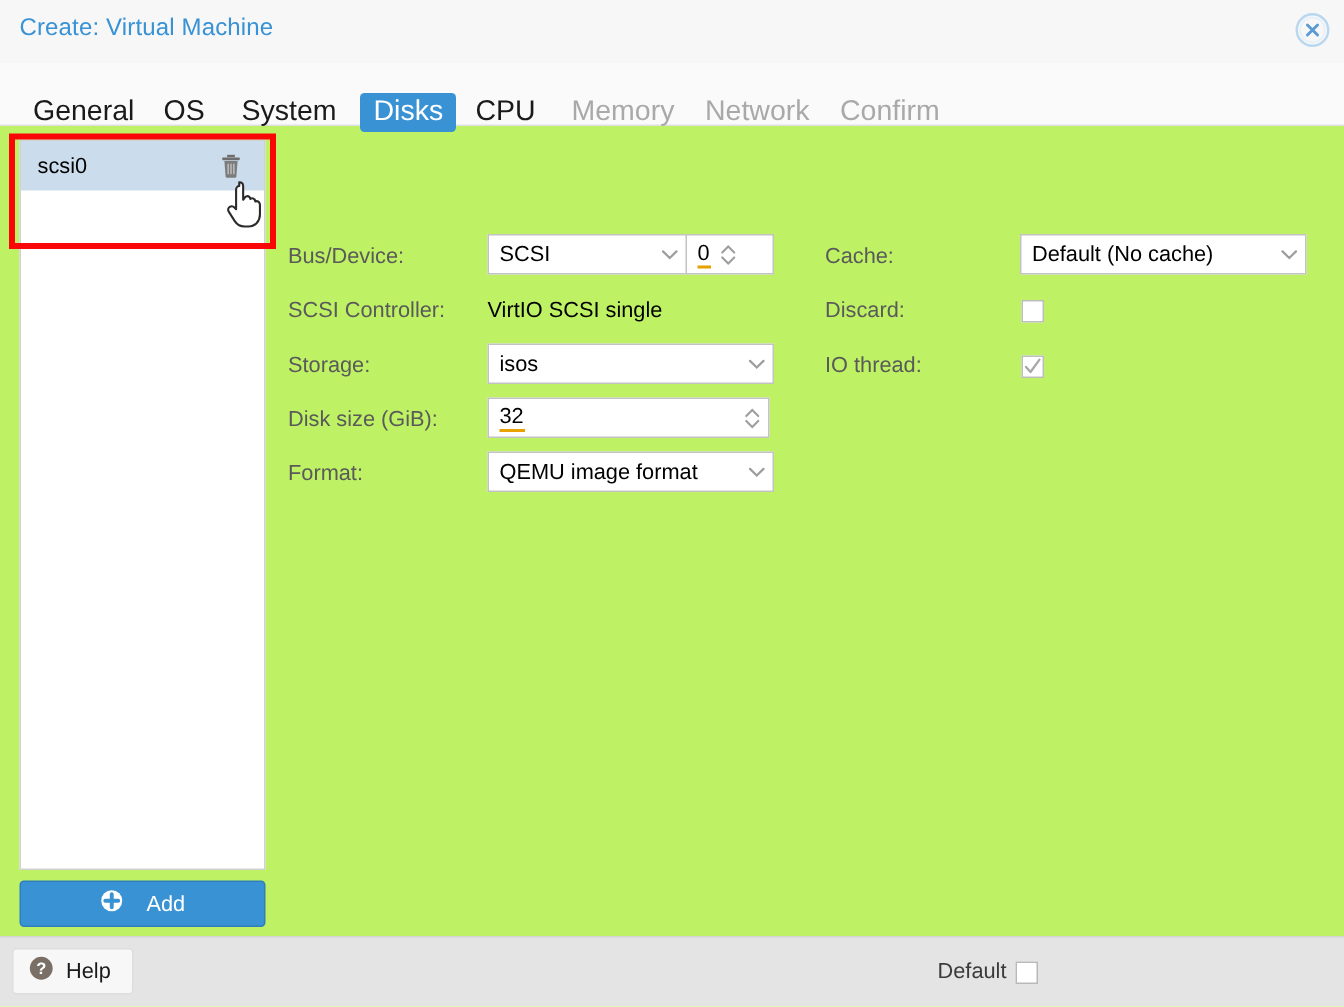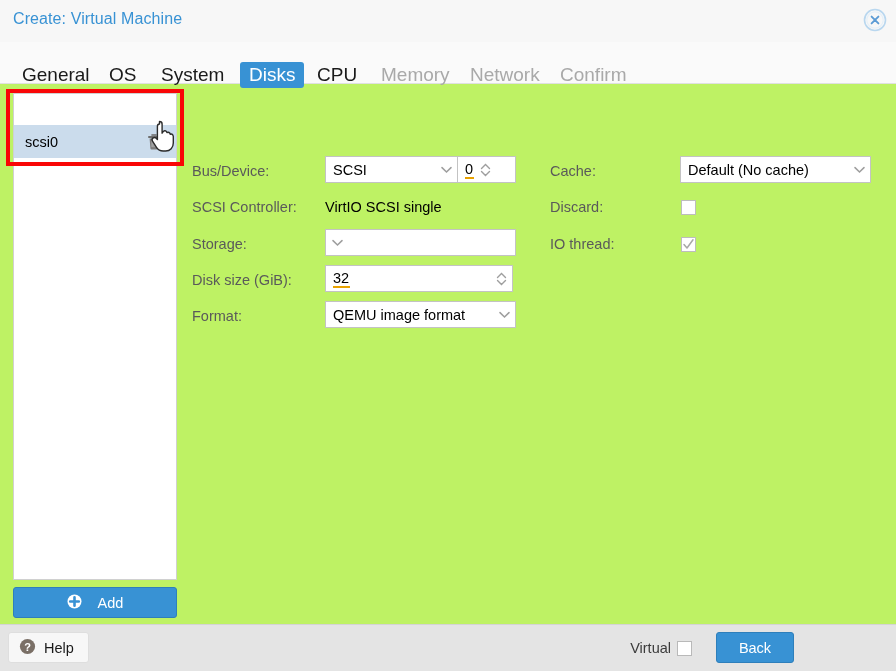--- a/index.html
+++ b/index.html
@@ -54,21 +54,21 @@
     width: 164px; height: 487px;
     border: 1px solid #d0d0d0;
     background: #ffffff;
   }
   .list-row {
     position: relative;
     height: 33px; width: 100%;
     background: #cbdcec;
     display: flex; align-items: center;
     padding: 0 8px 0 11px;
-    font-size: 14.5px; color: #000000; margin-top: 31px;
+    font-size: 14.5px; color: #000000;
   }
   .list-row .label { flex: 1; }
   .trash-icon { width: 16px; height: 18px; margin-right: 6px; cursor: pointer; }
 
   .addbtn {
     position: absolute; left: 13px; top: 587px;
     width: 164px; height: 31px;
     background: #3892d4;
     border: 1px solid #2e7fbb;
     border-radius: 3px;
@@ -267,20 +267,21 @@
           <path d="M1.5 8.6 L5.5 12.6 L9.5 8.6" fill="none" stroke="#9e9e9e" stroke-width="1.4" stroke-linecap="round"></path>
         </svg>
       </span>
     </div>
 
     <div class="field-label" style="left:2px; top:106px;">SCSI Controller:</div>
     <div class="static-value" style="left:135px; top:106px;">VirtIO SCSI single</div>
 
     <div class="field-label" style="left:2px; top:143px;">Storage:</div>
     <div class="ctl" style="left:135px; top:136px; width:191px;">
+      <span class="txt">isos</span>
       <span class="caret">
         <svg width="11" height="8" viewBox="0 0 11 8">
             <path d="M1 1.6 L5.5 6 L10 1.6" fill="none" stroke="#9e9e9e" stroke-width="1.5" stroke-linecap="round"></path>
           </svg>
       </span>
     </div>
 
     <div class="field-label" style="left:2px; top:179px;">Disk size (GiB):</div>
     <div class="ctl" style="left:135px; top:172px; width:188px;text-align:center;">
       <span class="txt marked">32</span>
@@ -328,18 +329,17 @@
   <div class="footer">
     <div class="help-btn">
       <span>
         <svg width="17" height="17" viewBox="0 0 17 17">
           <circle cx="8.5" cy="8.5" r="7.6" fill="#7a6f66"></circle>
           <text x="8.5" y="12.6" font-size="11" font-family="'Liberation Sans', sans-serif" font-weight="bold" fill="#ffffff" text-anchor="middle">?</text>
         </svg>
       </span>
       <span>Help</span>
     </div>
-    <div class="adv-label">Virtual</div>
+    <div class="adv-label">Default</div>
     <div class="adv-box"></div>
-    <div class="fbtn back">Back</div>
   </div>
 
 </div>
 
 </body></html>

